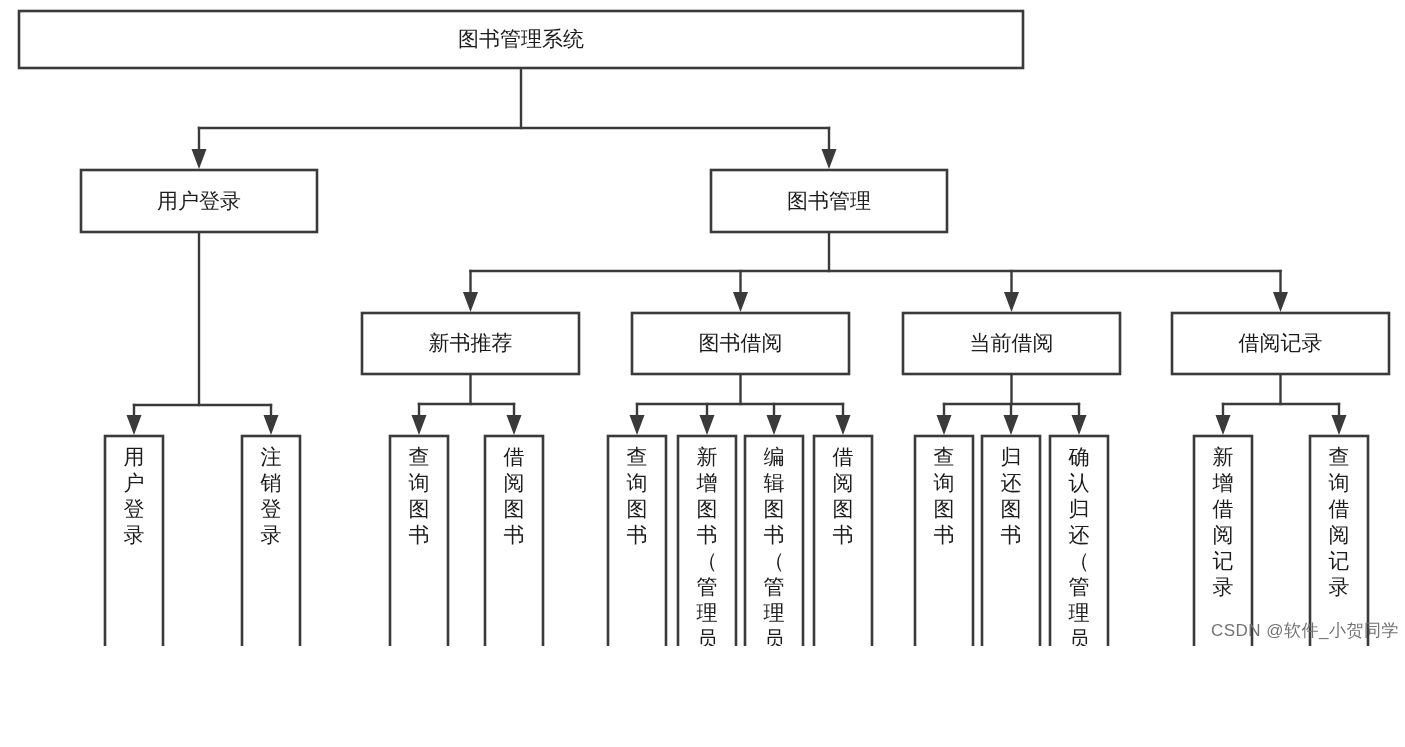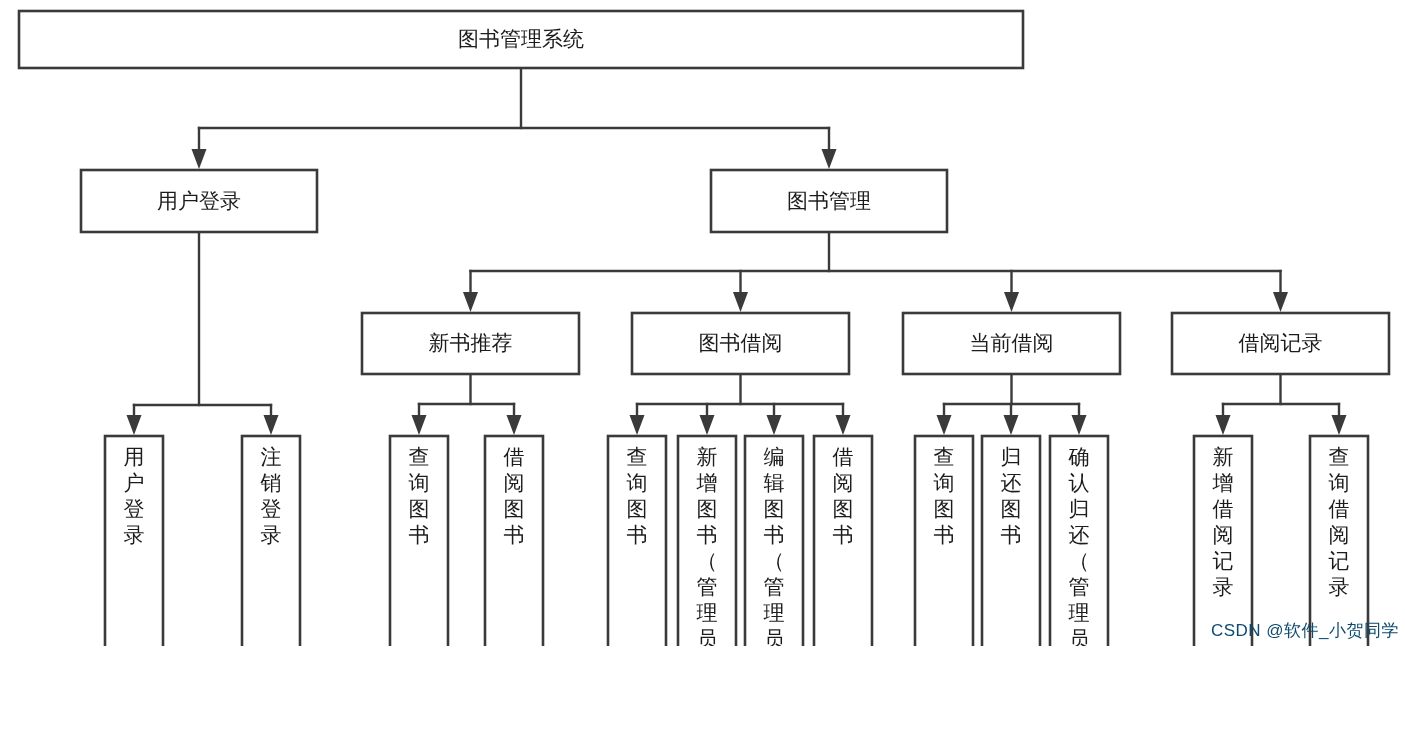--- a/index.html
+++ b/index.html
@@ -4,21 +4,21 @@
 <style>
   html,body{margin:0;padding:0;background:#ffffff;}
   body{font-family:"Liberation Sans","DejaVu Sans",sans-serif;}
   #stage{position:relative;width:1405px;height:646px;background:#ffffff;overflow:hidden;}
   svg#tree{position:absolute;left:0;top:0;width:1405px;height:747px;display:block;}
   .node-box{fill:#ffffff;stroke:#3a3a3a;stroke-width:2.6;}
   .link{fill:none;stroke:#3a3a3a;stroke-width:2.4;stroke-linecap:square;}
   .arrow{fill:#3a3a3a;stroke:none;}
   .node-label{font-family:"Liberation Sans","DejaVu Sans",sans-serif;font-size:21px;fill:#1c1c1c;text-anchor:middle;dominant-baseline:middle;}
   .leaf-label{font-family:"Liberation Sans","DejaVu Sans",sans-serif;font-size:21px;fill:#1c1c1c;text-anchor:middle;}
-  .watermark{position:absolute;right:6px;bottom:4px;font-size:17px;color:#0c4a6e;font-family:"Liberation Sans","DejaVu Sans",sans-serif;white-space:nowrap;letter-spacing:.5px;}
+  .watermark{position:absolute;right:6px;bottom:4px;font-size:17px;color:#737373;font-family:"Liberation Sans","DejaVu Sans",sans-serif;white-space:nowrap;letter-spacing:.5px;}
 </style>
 </head>
 <body>
 
 <div id="stage">
   <svg id="tree" viewBox="0 0 1405 747">
     <g id="links-layer">
         <path class="link" d="M 521 68 L 521 128"></path>
         <path class="link" d="M 199 128 L 829 128"></path>
         <path class="link" d="M 199 128 L 199 153"></path>

